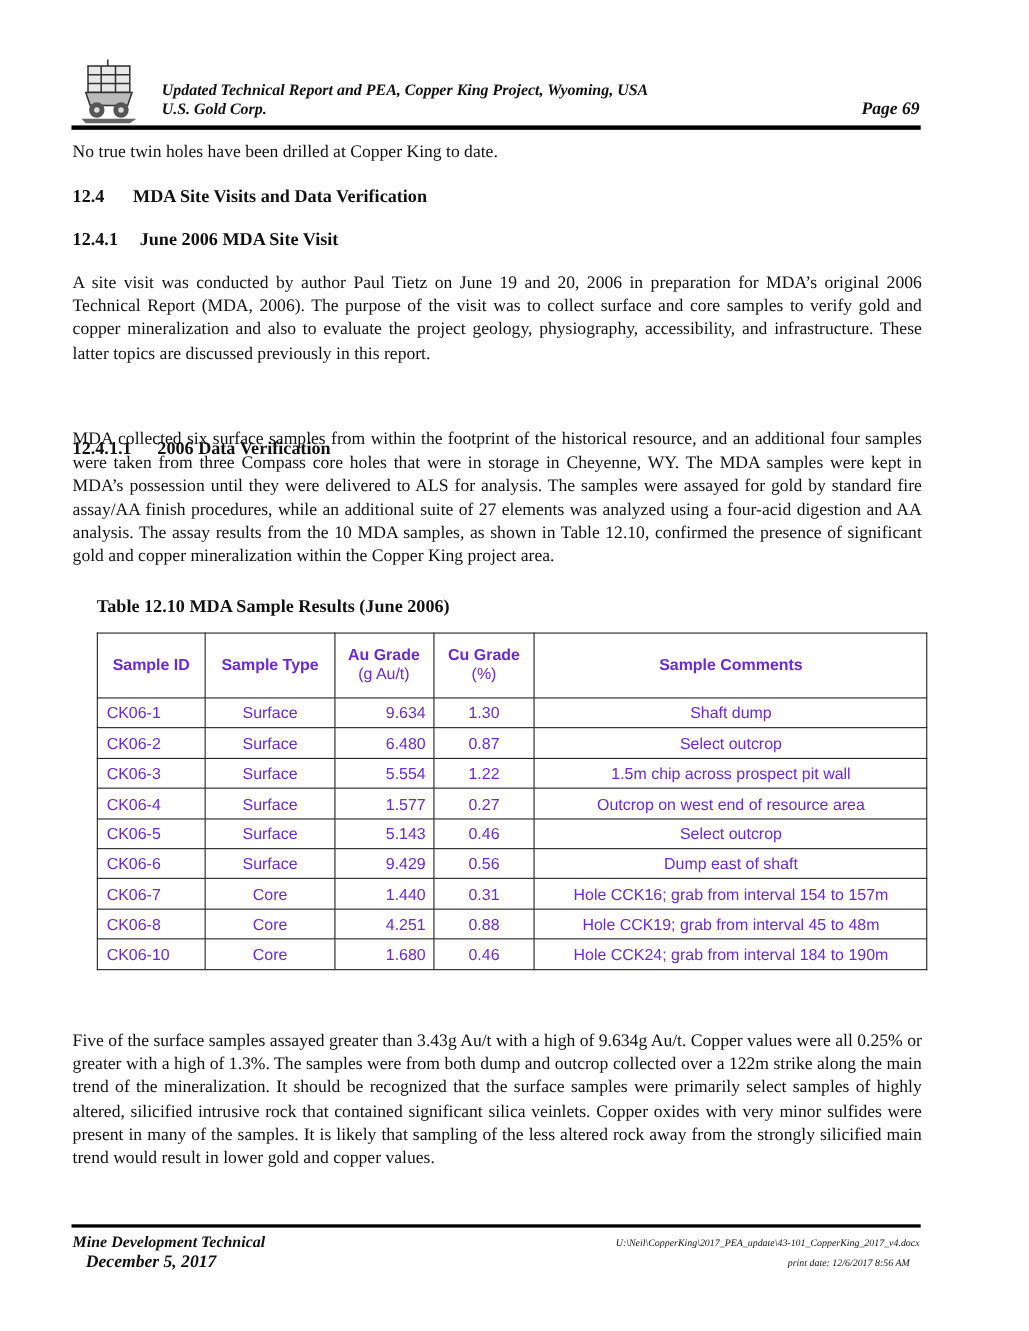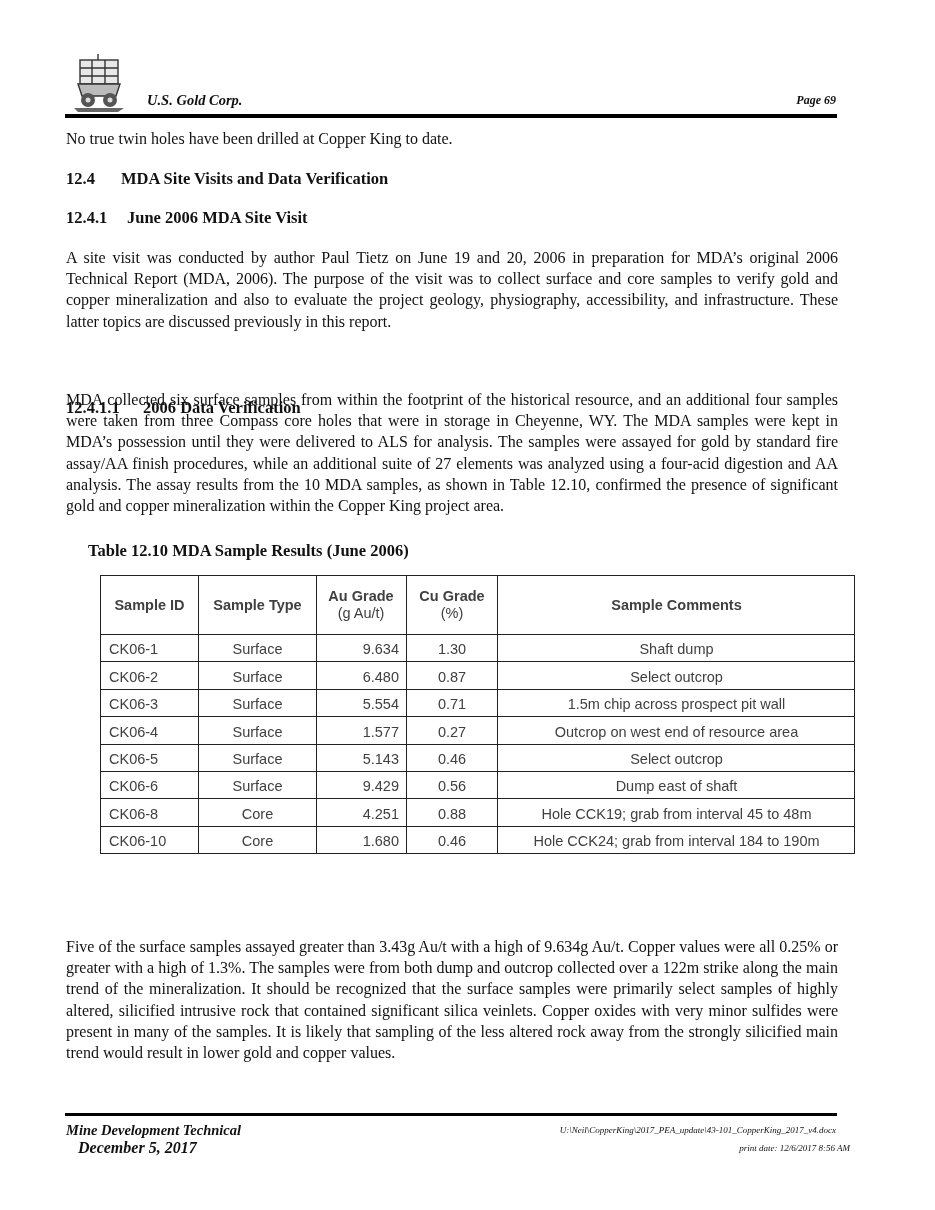--- a/index.html
+++ b/index.html
@@ -3,48 +3,48 @@
 <meta charset="utf-8">
 <style>
   html, body { margin:0; padding:0; background:#ffffff; }
   body { width:935px; height:1210px; position:relative; font-family:"Liberation Serif", serif; color:#111; overflow:hidden; }
   .page { position:absolute; left:0; top:0; width:935px; height:1210px; }
 
   
   .hdr-logo { position:absolute; left:68px; top:52px; width:62px; height:62px; }
   .hdr-title { position:absolute; left:147px; top:73px; font-style:italic; font-weight:bold; font-size:14.5px; line-height:18px; }
   .hdr-sub { position:absolute; left:147px; top:91px; font-style:italic; font-weight:bold; font-size:14.5px; line-height:18px; }
-  .hdr-page { position:absolute; right:99px; top:91px; font-style:italic; font-weight:bold; font-size:12px; line-height:18px; }
+  .hdr-page { position:absolute; right:99px; top:91px; font-style:italic; font-weight:bold; font-size:16px; line-height:18px; }
   .hdr-rule { position:absolute; left:65px; top:114px; width:772px; height:4px; background:#000; }
 
   
   .p { position:absolute; left:66px; width:772px; font-size:16px; line-height:21.2px; text-align:justify; }
   .h { position:absolute; left:66px; font-weight:bold; font-size:16.5px; line-height:20px; }
   .h .num { display:inline-block; }
 
   
   .tcap { position:absolute; left:88px; width:750px; top:541px; font-weight:bold; font-size:16.5px; line-height:20px; }
-  table.data { position:absolute; left:88px; top:575px; border-collapse:collapse; font-family:"Liberation Sans", sans-serif; font-size:14.5px; color:#404040;margin-left:12px; }
+  table.data { position:absolute; left:88px; top:575px; border-collapse:collapse; font-family:"Liberation Sans", sans-serif; font-size:14.5px; color:#6d28d9; }
   table.data th, table.data td { border:1px solid #222; padding:0 6px; }
   table.data th { font-weight:bold; height:58px; vertical-align:middle; line-height:17px; text-align:center; }
   table.data td { height:26.4px; vertical-align:bottom; padding-bottom:0; line-height:24px; }
   .c-id { width:83px; text-align:left; padding-left:8px !important; }
   .c-type { width:105px; text-align:center; }
   .c-au { width:76px; text-align:right; padding-right:7px !important; }
   .c-cu { width:78px; text-align:center; }
   .c-com { width:343px; text-align:center; padding-left:7px !important; }
   th.c-com { text-align:center; vertical-align:top; padding-top:14px; }
   th.c-au, th.c-cu { vertical-align:top; padding-top:5px; }
 
   
   .ftr-rule { position:absolute; left:65px; top:1113px; width:772px; height:3px; background:#000; }
   .ftr-org { position:absolute; left:66px; top:1121px; font-style:italic; font-weight:bold; font-size:14.5px; line-height:18px; }
   .ftr-date { position:absolute; left:78px; top:1139px; font-style:italic; font-weight:bold; font-size:16px; line-height:18px; }
   .ftr-path { position:absolute; right:99px; top:1124px; font-style:italic; font-size:9px; line-height:12px; }
-  .ftr-print { position:absolute; right:85px; top:1142px; font-style:italic; font-size:9px; line-height:12px; }
+  .ftr-print { position:absolute; right:108px; top:1142px; font-style:italic; font-size:9px; line-height:12px; }
 </style>
 </head>
 <body>
 
 <div class="page">
 
   <div class="hdr-logo">
     <svg width="62" height="62" viewBox="0 0 62 62">
       <g fill="none" stroke="#333" stroke-width="1.4">
         <rect x="12" y="8" width="38" height="24" fill="#e8e8e8"></rect>
@@ -55,20 +55,21 @@
         <line x1="30" y1="2" x2="30" y2="8"></line>
         <path d="M10 32 L52 32 L48 44 L14 44 Z" fill="#bbb"></path>
       </g>
       <circle cx="20" cy="48" r="7" fill="#555"></circle>
       <circle cx="42" cy="48" r="7" fill="#555"></circle>
       <circle cx="20" cy="48" r="2.5" fill="#ddd"></circle>
       <circle cx="42" cy="48" r="2.5" fill="#ddd"></circle>
       <path d="M6 56 L56 56 L50 60 L10 60 Z" fill="#666"></path>
     </svg>
   </div>
+  <div class="hdr-title">Updated Technical Report and PEA, Copper King Project, Wyoming, USA</div>
   <div class="hdr-sub">U.S. Gold Corp.</div>
   <div class="hdr-page">Page 69</div>
   <div class="hdr-rule"></div>
 
   <div class="p" style="top:128px;">No true twin holes have been drilled at Copper King to date.</div>
 
   <div class="h" style="top:169px;">
     <span class="num" style="width:55px;">12.4</span><span>MDA Site Visits and Data Verification</span>
   </div>
 
@@ -113,21 +114,21 @@
         <td class="c-id">CK06-2</td>
         <td class="c-type">Surface</td>
         <td class="c-au">6.480</td>
         <td class="c-cu">0.87</td>
         <td class="c-com">Select outcrop</td>
       </tr>
       <tr>
         <td class="c-id">CK06-3</td>
         <td class="c-type">Surface</td>
         <td class="c-au">5.554</td>
-        <td class="c-cu">0.71</td>
+        <td class="c-cu">1.22</td>
         <td class="c-com">1.5m chip across prospect pit wall</td>
       </tr>
       <tr>
         <td class="c-id">CK06-4</td>
         <td class="c-type">Surface</td>
         <td class="c-au">1.577</td>
         <td class="c-cu">0.27</td>
         <td class="c-com">Outcrop on west end of resource area</td>
       </tr>
       <tr>
@@ -136,20 +137,27 @@
         <td class="c-au">5.143</td>
         <td class="c-cu">0.46</td>
         <td class="c-com">Select outcrop</td>
       </tr>
       <tr>
         <td class="c-id">CK06-6</td>
         <td class="c-type">Surface</td>
         <td class="c-au">9.429</td>
         <td class="c-cu">0.56</td>
         <td class="c-com">Dump east of shaft</td>
+      </tr>
+      <tr>
+        <td class="c-id">CK06-7</td>
+        <td class="c-type">Core</td>
+        <td class="c-au">1.440</td>
+        <td class="c-cu">0.31</td>
+        <td class="c-com">Hole CCK16; grab from interval 154 to 157m</td>
       </tr>
       <tr>
         <td class="c-id">CK06-8</td>
         <td class="c-type">Core</td>
         <td class="c-au">4.251</td>
         <td class="c-cu">0.88</td>
         <td class="c-com">Hole CCK19; grab from interval 45 to 48m</td>
       </tr>
       <tr>
         <td class="c-id">CK06-10</td>

